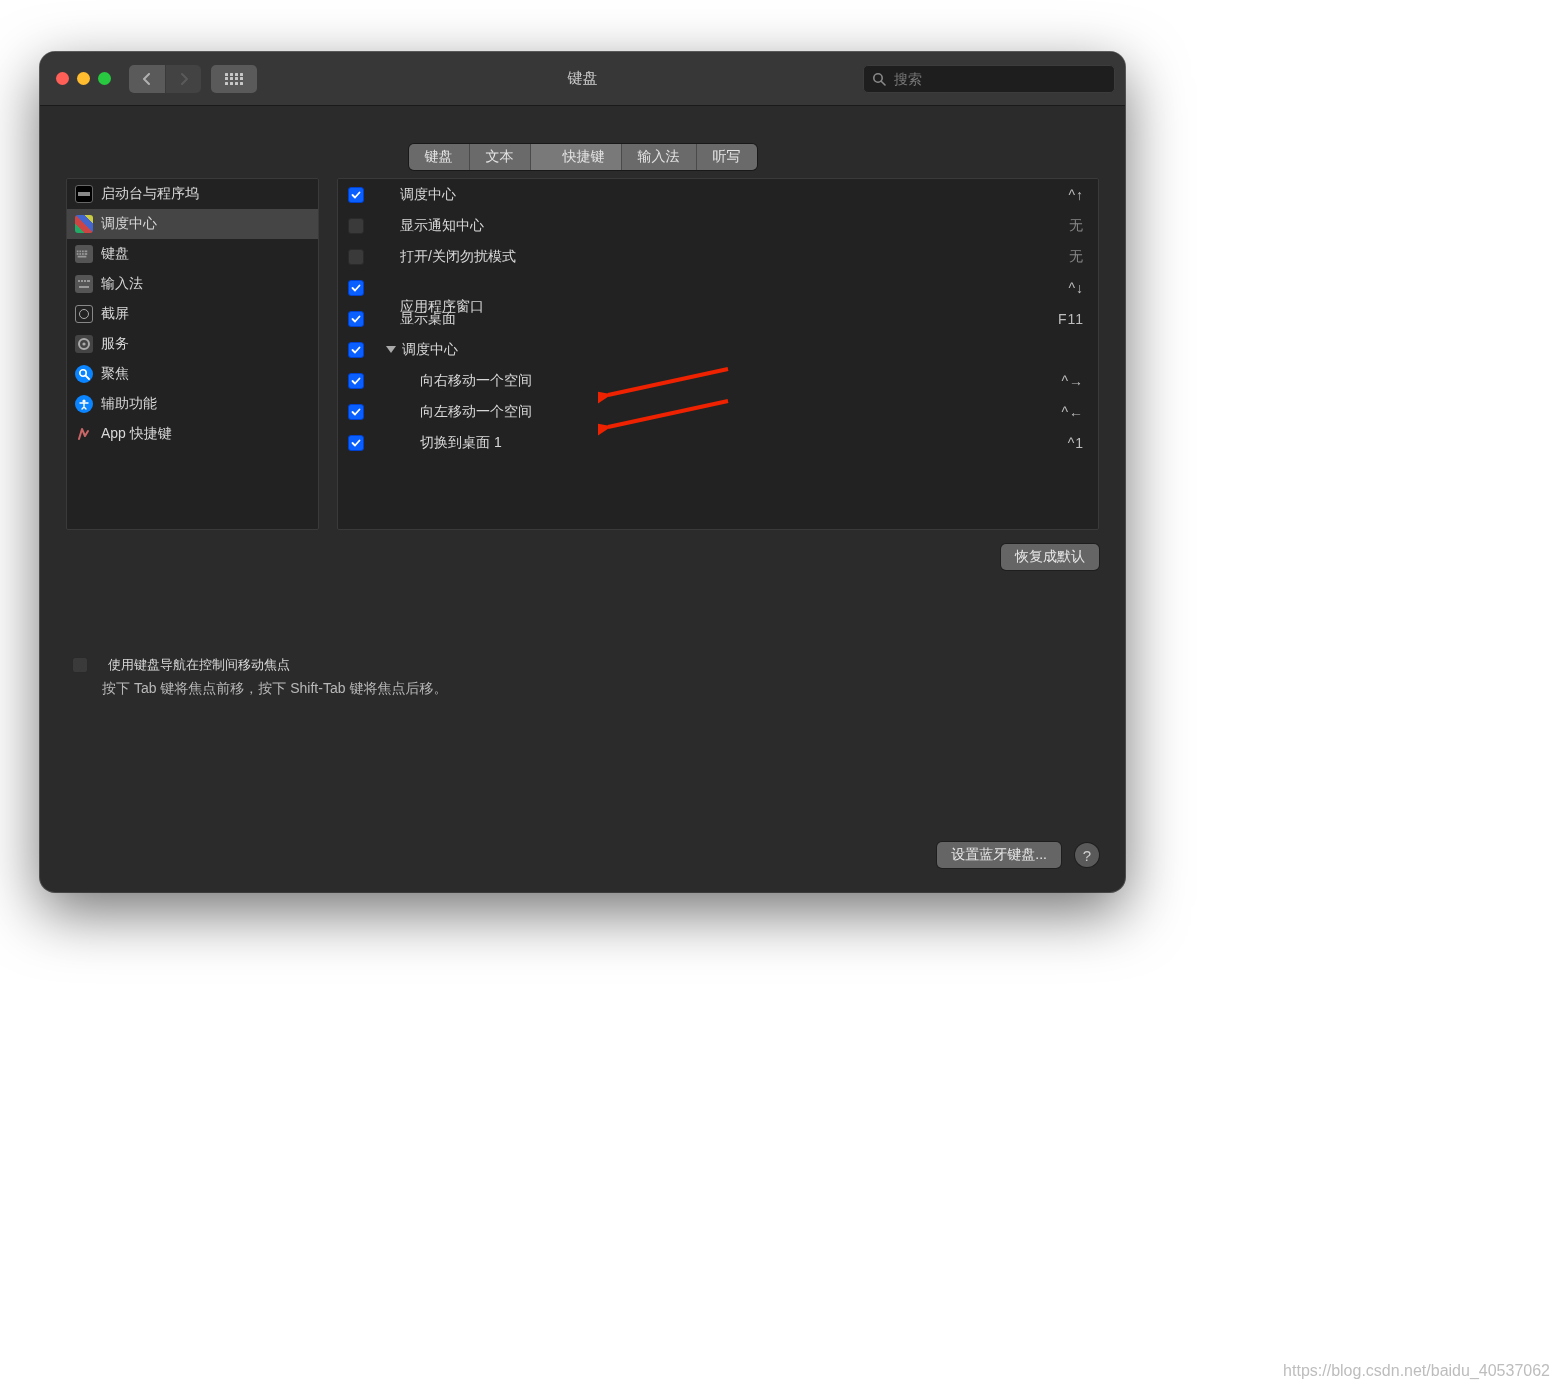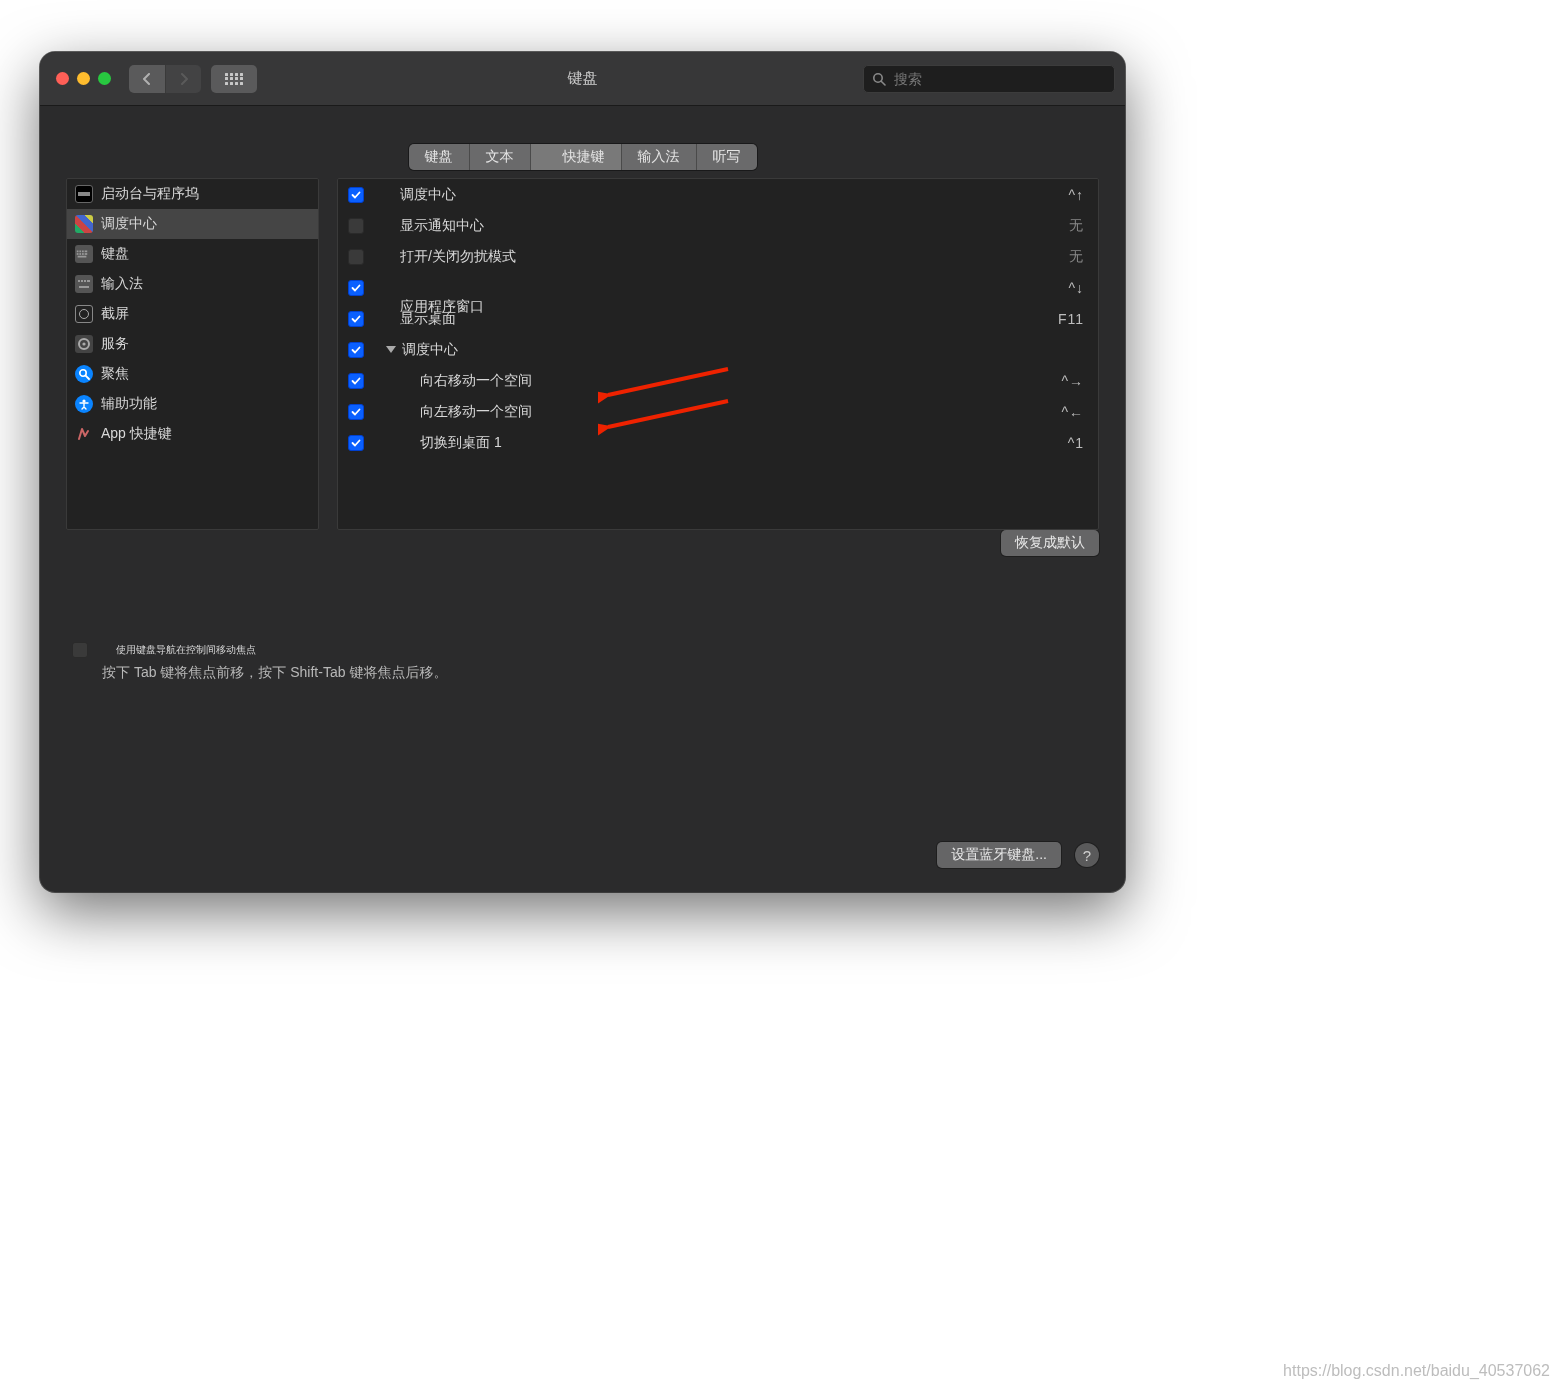--- a/index.html
+++ b/index.html
@@ -188,31 +188,31 @@
   .indent1 { padding-left: 28px; }
   .indent2 { padding-left: 48px; }
   .disclosure {
     width:0;height:0;
     border-left:5px solid transparent;
     border-right:5px solid transparent;
     border-top:7px solid #aaa;
     margin-right:2px;
     flex:none;
   }
-  .restore-row{ display:flex; justify-content:flex-end;align-items:center;}
+  .restore-row{ margin-top:14px; display:flex; justify-content:flex-end;align-items:center;}
   .btn {
     background: var(--bg-btn);
     color:#e8e8e8;
     font-size:14px;
     padding: 4px 14px;
     border-radius:5px;
     box-shadow: 0 0 0 1px rgba(0,0,0,.3);
   }
   .kb-nav-block { margin-top: 86px; margin-left: 6px;}
-  .kb-nav-row { display:flex; align-items:center; gap:28px; font-size:10px;}
+  .kb-nav-row { display:flex; align-items:center; gap:20px; font-size:13px;}
   .kb-nav-desc { margin-left: 30px; margin-top:6px; font-size:14px; color:#b8b8b8;}
   .bottom-row { margin-top: auto; display:flex; justify-content:flex-end; align-items:center; gap:14px; padding-top:30px;}
   .help {
     width:24px;height:24px;border-radius:50%;
     background:#5a5a5b;
     display:flex;align-items:center;justify-content:center;
     color:#d0d0d0;font-size:15px;
     box-shadow: 0 0 0 1px rgba(0,0,0,.3);
   }
   

